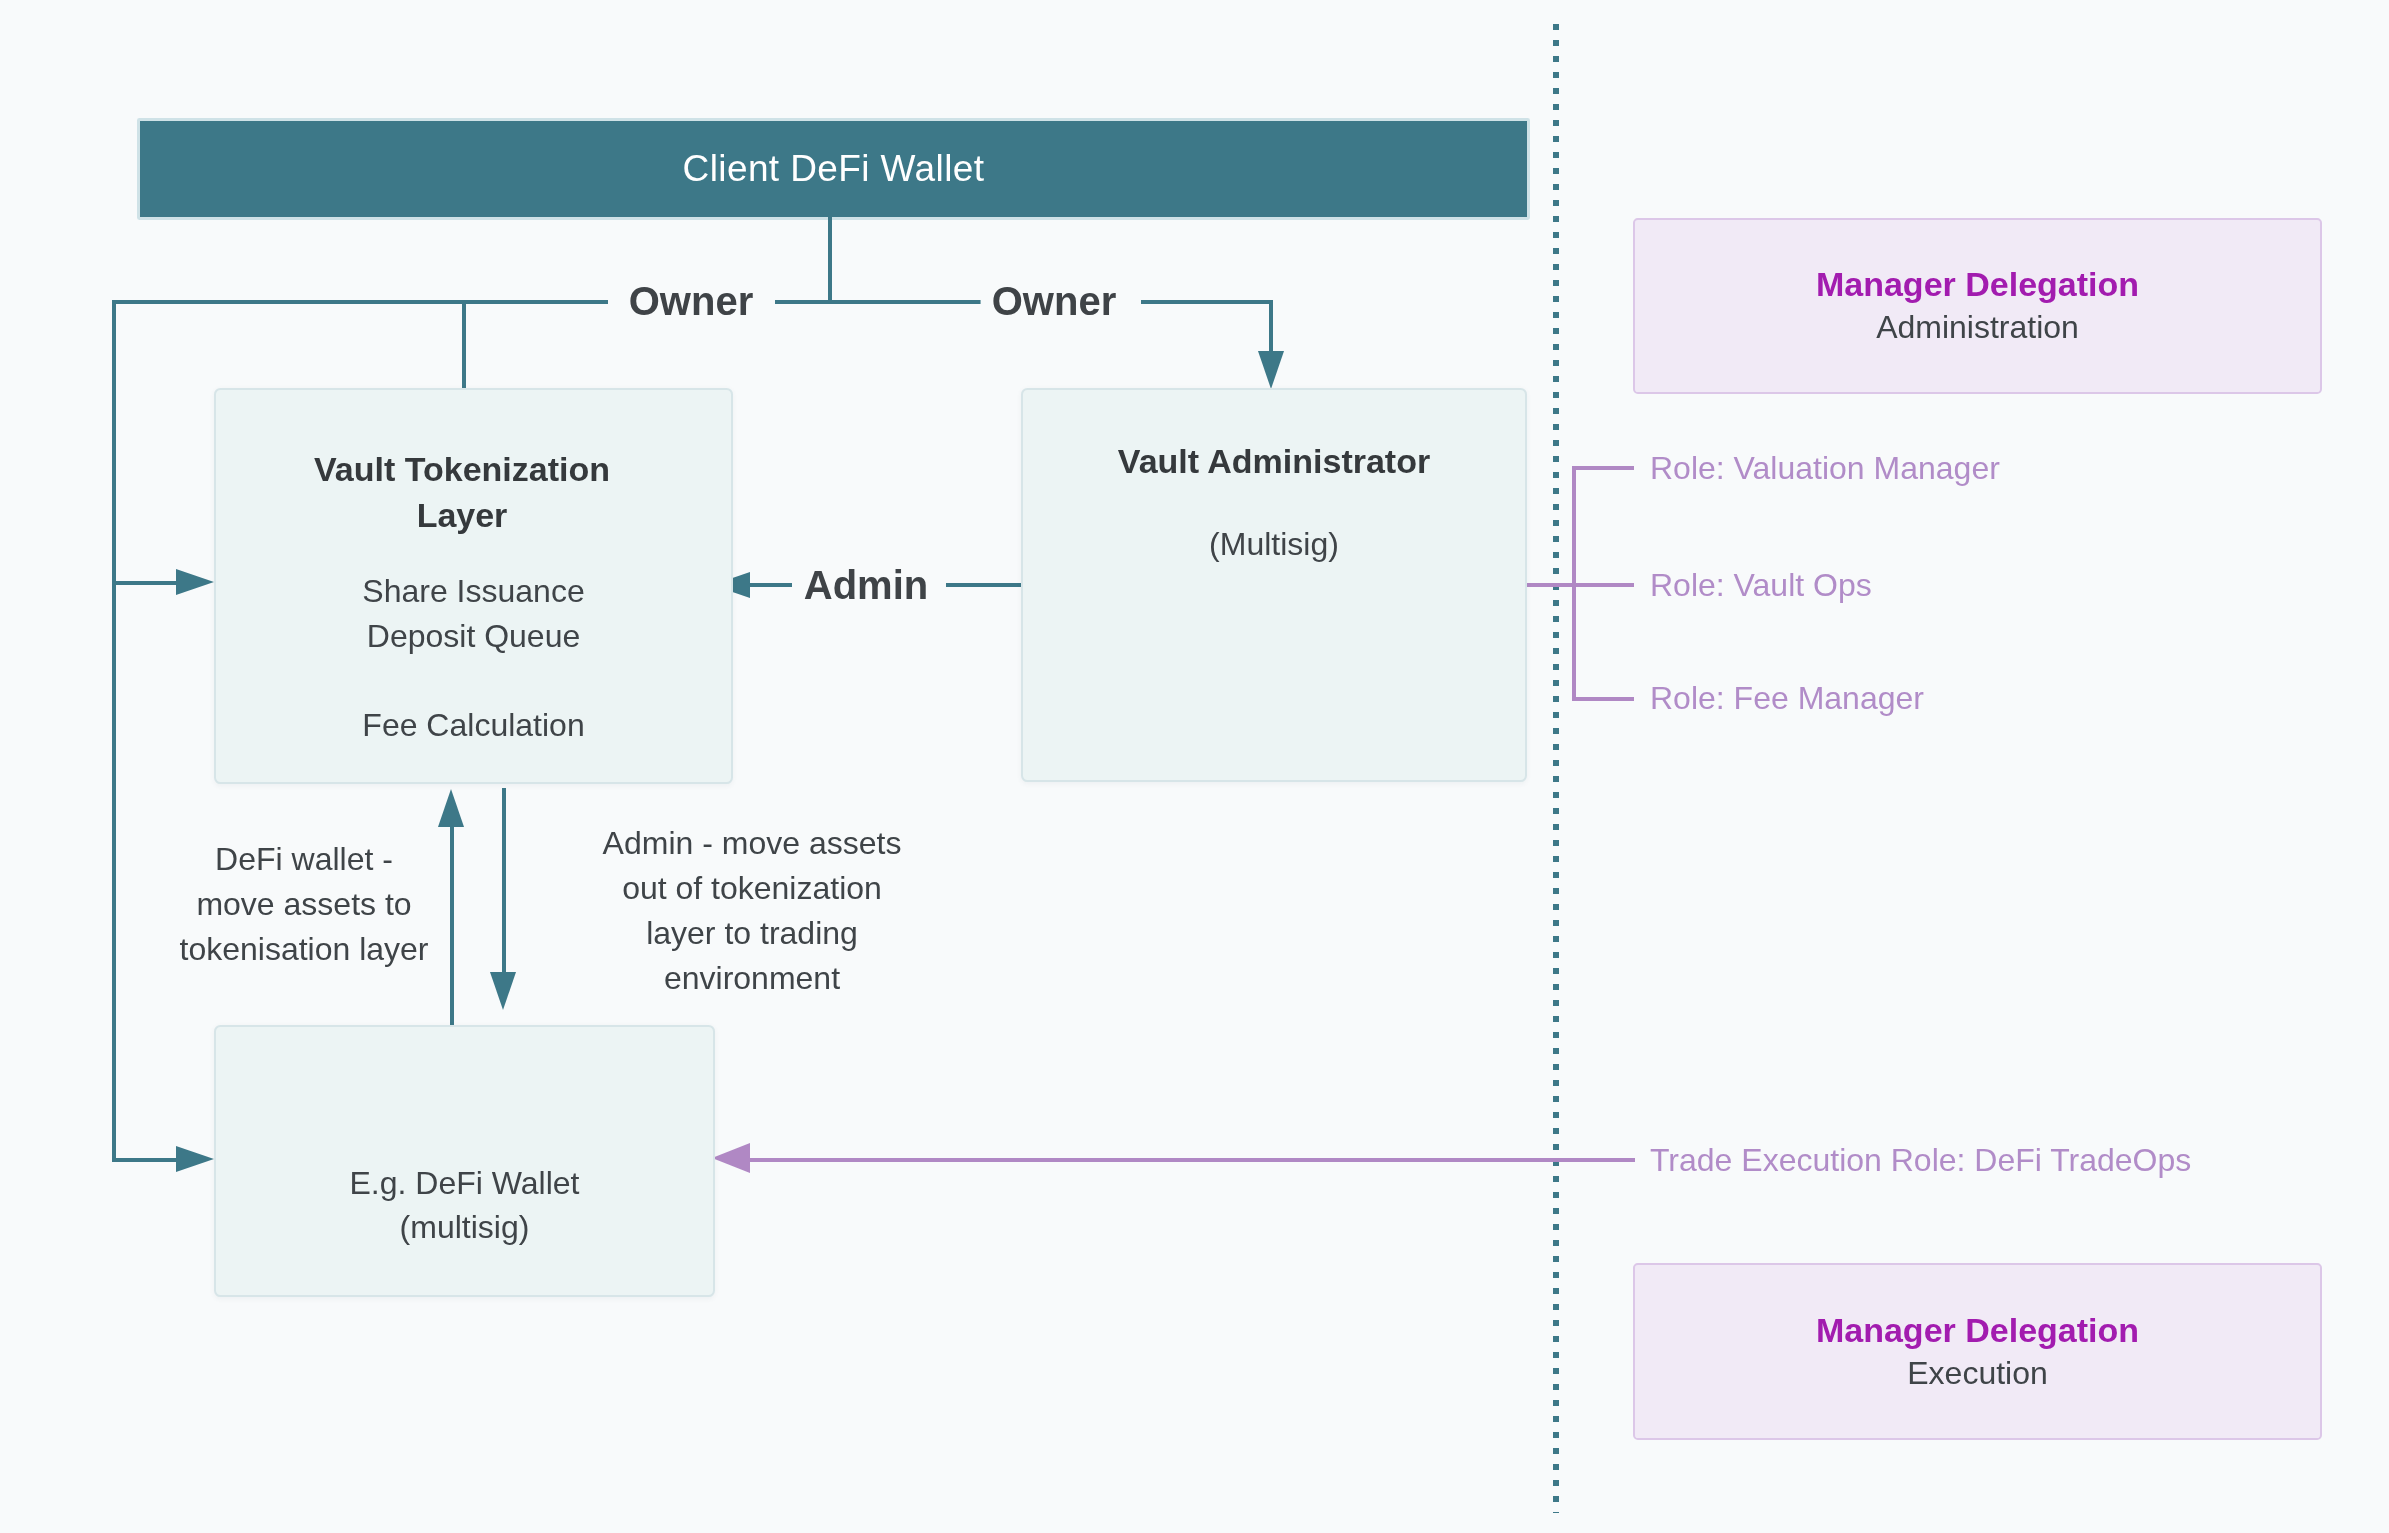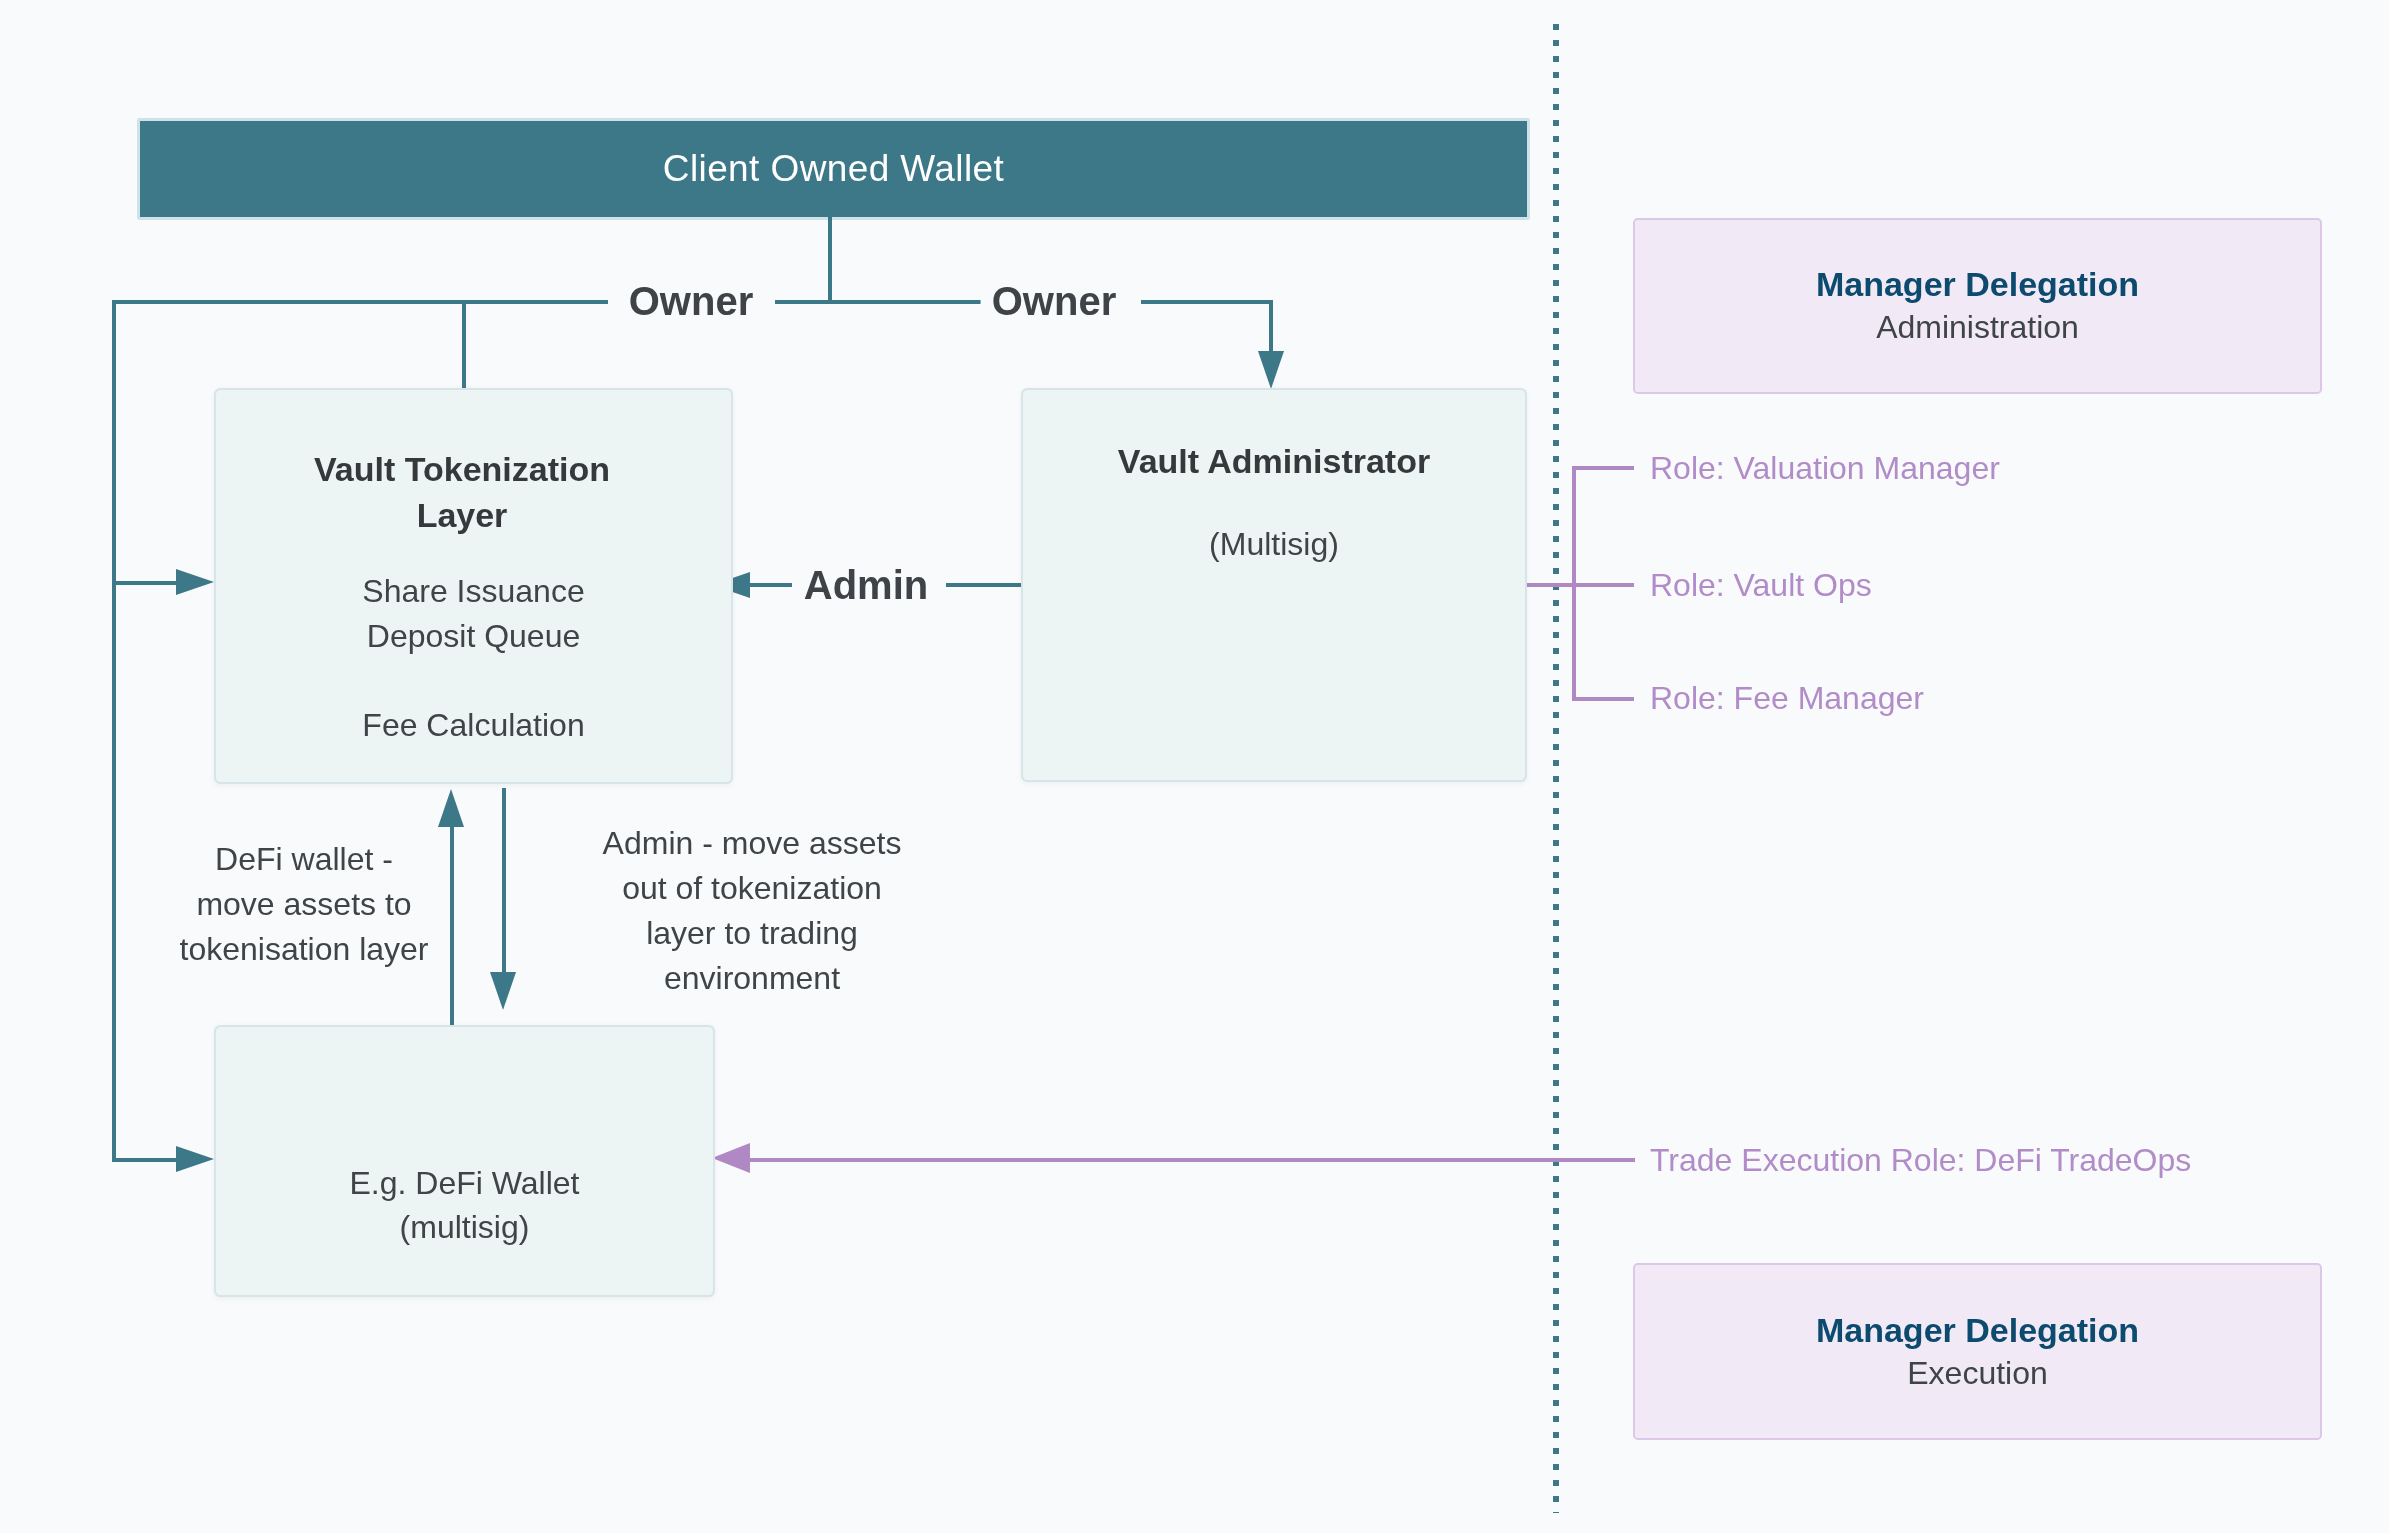--- a/index.html
+++ b/index.html
@@ -20,21 +20,21 @@
   }
   .node .title{position:absolute;left:0;width:100%;text-align:center;
     font-weight:bold;font-size:34px;line-height:46px;color:#35393c;}
   .node .body-line{position:absolute;left:0;width:100%;text-align:center;
     font-size:32px;line-height:45px;color:#3f4448;}
   .pink-box{
     background:#f1eaf6;border:2.4px solid #dcc7e8;border-radius:4.8px;
     display:flex;flex-direction:column;align-items:center;justify-content:center;
     text-align:center;
   }
-  .pink-box .pb-title{font-weight:bold;font-size:34px;line-height:43px;color:#0c4a6e;}
+  .pink-box .pb-title{font-weight:bold;font-size:34px;line-height:43px;color:#a21caf;}
   .pink-box .pb-sub{font-size:32px;line-height:43px;color:#3f4448;}
   
   .tl{background:#3d7888;}           
   .pl{background:#b088c4;}           
   .tri{width:0;height:0;}
   .tri-right{border-top:13.6px solid transparent;border-bottom:13.6px solid transparent;border-left:38px solid #3d7888;}
   .tri-left {border-top:13.6px solid transparent;border-bottom:13.6px solid transparent;border-right:38px solid #3d7888;}
   .tri-down {border-left:13.6px solid transparent;border-right:13.6px solid transparent;border-top:38px solid #3d7888;}
   .tri-up   {border-left:13.6px solid transparent;border-right:13.6px solid transparent;border-bottom:38px solid #3d7888;}
   .tri-left-purple{border-top:15px solid transparent;border-bottom:15px solid transparent;border-right:38px solid #b088c4;}
@@ -54,21 +54,21 @@
   .role-text{
     font-size:32px;color:#b18cc8;white-space:nowrap;transform:translateY(-50%);
   }
 </style>
 </head>
 <body>
 
 <div id="canvas">
 
   <div class="abs teal-header" style="left:137px;top:118px;width:1387px;height:96px;">
-    <span>Client Owned Wallet</span>
+    <span>Client DeFi Wallet</span>
   </div>
 
   <div class="abs tl" style="left:828px;top:214px;width:4px;height:87px;"></div>
   <div class="abs tl" style="left:112px;top:300px;width:496px;height:4px;"></div>
   <div class="abs tl" style="left:775px;top:300px;width:212px;height:4px;"></div>
   <div class="abs tl" style="left:1141px;top:300px;width:132px;height:4px;"></div>
   <div class="abs tl" style="left:112px;top:300px;width:4px;height:862px;"></div>
   <div class="abs tl" style="left:462px;top:300px;width:4px;height:88px;"></div>
 
   <div class="abs tl" style="left:1269px;top:300px;width:4px;height:53px;"></div>

